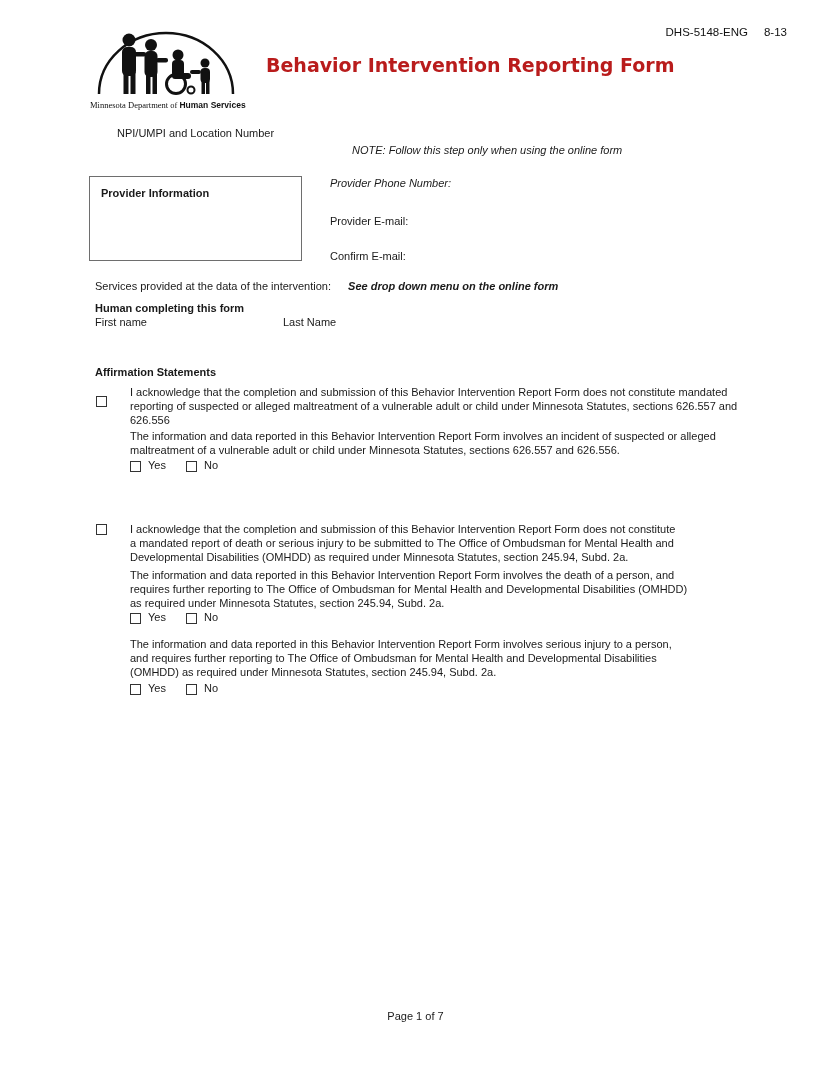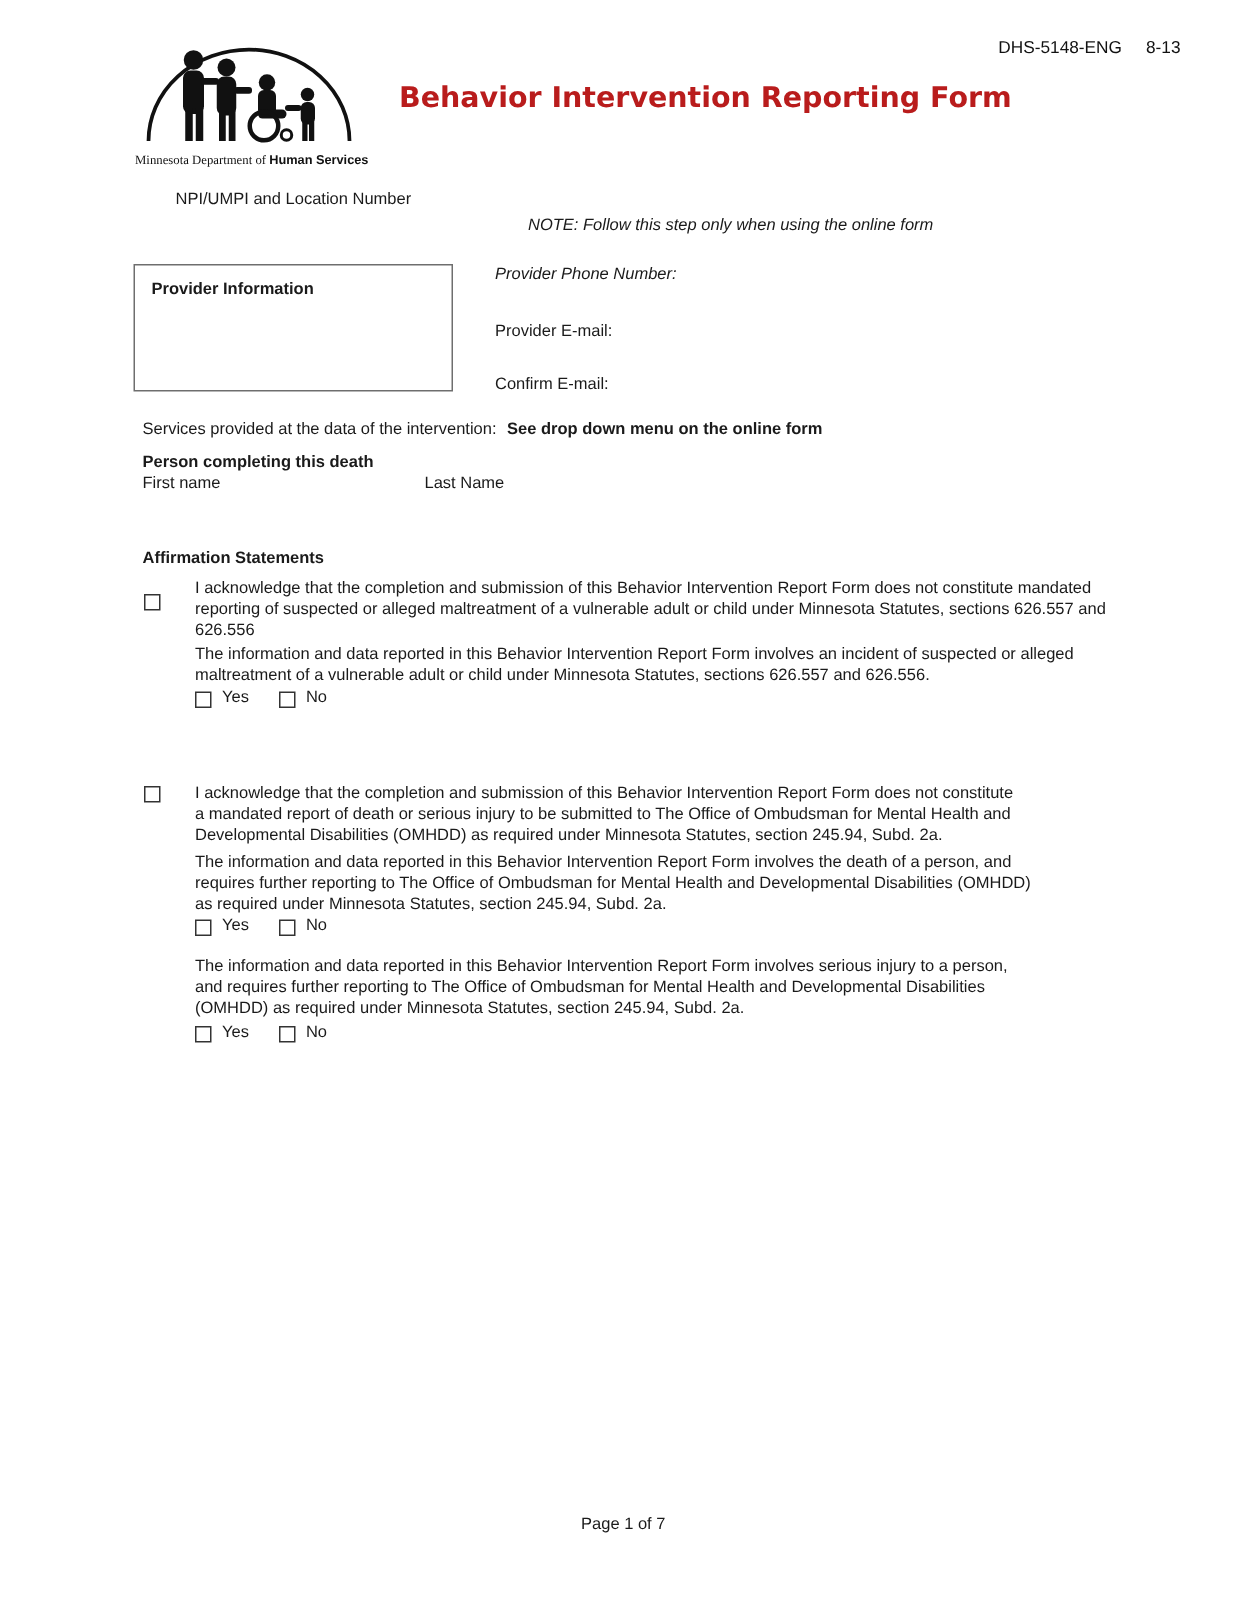--- a/index.html
+++ b/index.html
@@ -41,21 +41,21 @@
   .provider-box {
     left: 89px; top: 176px; width: 213px; height: 85px;
     border: 1px solid #6e6e6e;
     background: #fff;
   }
   .provider-box-label { position: absolute; left: 11px; top: 9px; font-weight: bold; }
   .lbl-phone { left: 330px; top: 176px; font-style: italic; }
   .lbl-email { left: 330px; top: 214px; }
   .lbl-confirm { left: 330px; top: 249px; }
   .services-line { left: 95px; top: 279px; white-space: nowrap; }
-  .services-line .val { font-weight: bold; margin-left: 7px; }
+  .services-line .val { font-weight: bold; margin-left: 17px; font-style: italic; }
   .person-heading { left: 95px; top: 301px; font-weight: bold; }
   .lbl-first { left: 95px; top: 315px; }
   .lbl-last { left: 283px; top: 315px; }
   .affirm-heading { left: 95px; top: 365px; font-weight: bold; }
   .cb {
     display: inline-block;
     width: 11px; height: 11px;
     border: 1px solid #333;
     background: #fff;
     vertical-align: -2px;
@@ -126,21 +126,21 @@
     <div class="provider-box-label">Provider Information</div>
   </div>
   <div class="abs lbl-phone">Provider Phone Number:</div>
   <div class="abs lbl-email">Provider E-mail:</div>
   <div class="abs lbl-confirm">Confirm E-mail:</div>
 
   <div class="abs services-line">
     <span>Services provided at the data of the intervention:</span><span class="val">See drop down menu on the online form</span>
   </div>
 
-  <div class="abs person-heading">Person completing this death</div>
+  <div class="abs person-heading">Human completing this form</div>
   <div class="abs lbl-first">First name</div>
   <div class="abs lbl-last">Last Name</div>
 
   <div class="abs affirm-heading">Affirmation Statements</div>
 
   <span class="abs cb cb-main-1"></span>
   <div class="abs stmt stmt-1a multiline">I acknowledge that the completion and submission of this Behavior Intervention Report Form does not constitute mandated
 reporting of suspected or alleged maltreatment of a vulnerable adult or child under Minnesota Statutes, sections 626.557 and
 626.556</div>
   <div class="abs stmt stmt-1b multiline">The information and data reported in this Behavior Intervention Report Form involves an incident of suspected or alleged

